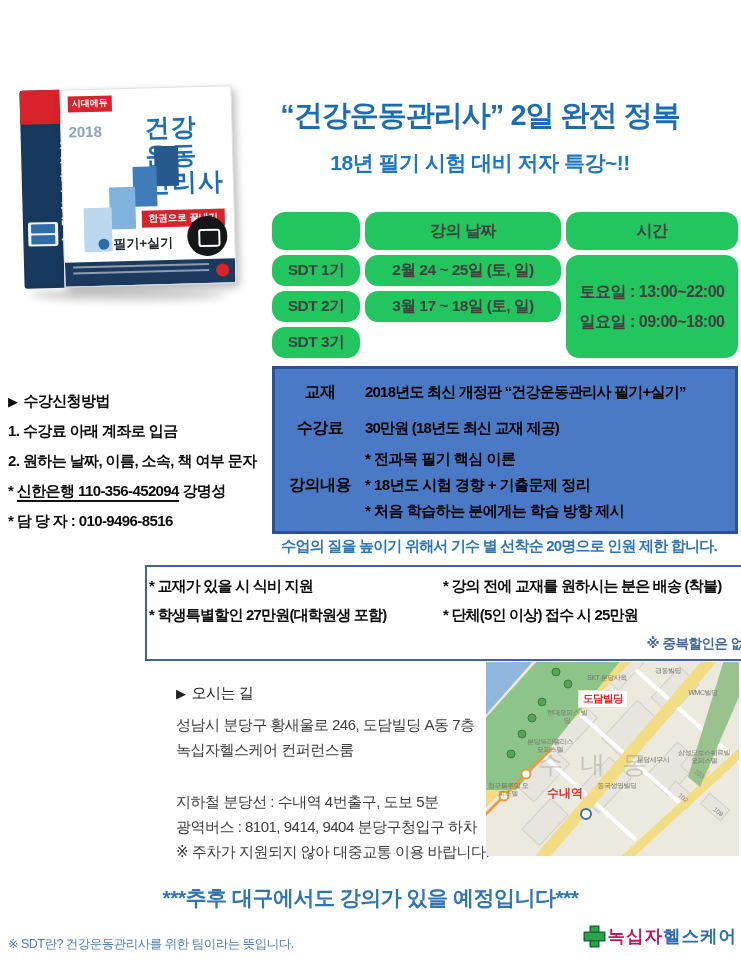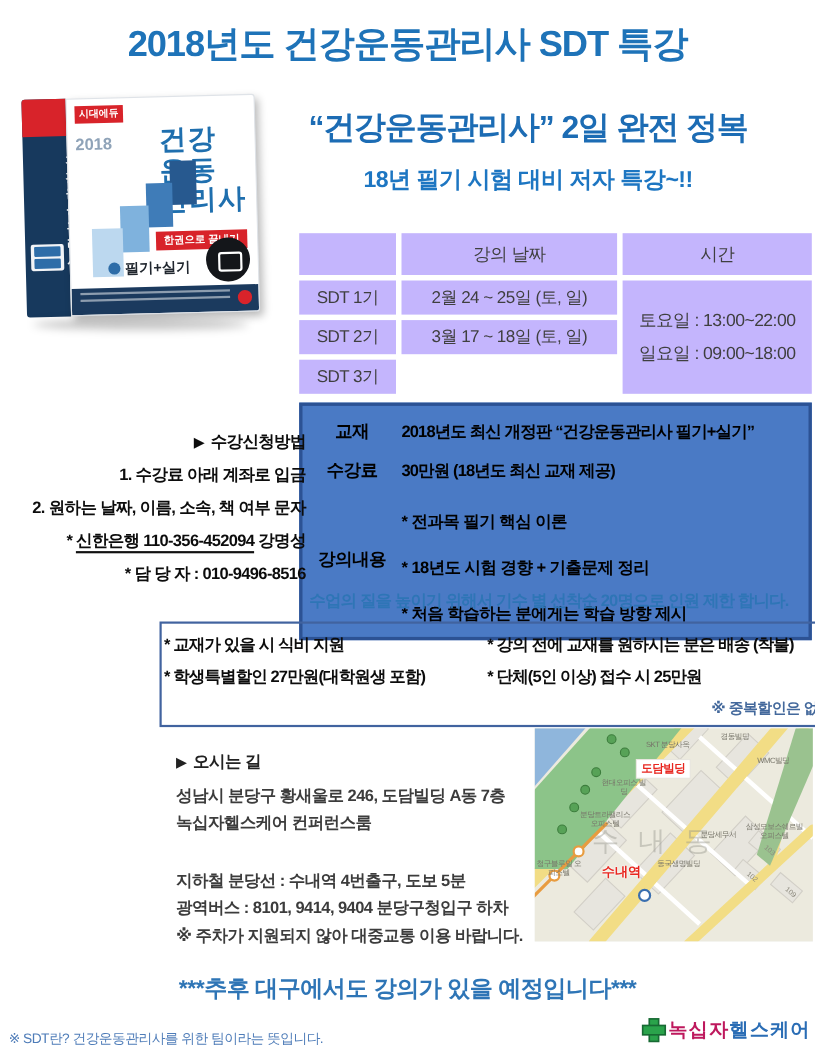--- a/index.html
+++ b/index.html
@@ -45,55 +45,55 @@
     border:2px solid #fff; border-radius:3px; }
   .cover-footer { position:absolute; left:0; right:0; bottom:0; height:24px; background:#1b3a5e; }
   .cover-footer i { display:block; height:2px; background:rgba(255,255,255,.5); margin:4px 26px 0 8px; }
   .cover-footer .logo-dot { position:absolute; right:6px; top:5px; width:13px; height:13px; border-radius:50%; background:#d8232a; }
   .book-shadow { position:absolute; left:8px; right:8px; bottom:2px; height:10px;
     background:rgba(0,0,0,.22); border-radius:50%; filter:blur(4px); }
 
   
   .schedule { position:absolute; left:272px; top:212px; width:466px; display:grid;
     grid-template-columns:88px 196px 1fr; grid-template-rows:38px 31px 31px 31px; gap:5px; }
-  .sc { background:#c4b5fd; display:flex; align-items:center; justify-content:center;
-    color:#3f3f3f; font-weight:400; font-size:15.5px; letter-spacing:-0.5px; }
+  .sc { background:#22c55e; display:flex; align-items:center; justify-content:center;
+    color:#3f3f3f; font-weight:700; font-size:15.5px; letter-spacing:-0.5px;border-radius:13px; }
   .sc-head { font-size:16px; }
   .sc-time { grid-column:3; grid-row:2/5; flex-direction:column; font-size:16px; line-height:30px; }
 
   
   .infobox { position:absolute; left:272px; top:366px; width:466px; background:#4a7ac5;
     border:3px solid #2c5294; padding:5px 0 7px; color:#000000; font-weight:bold; }
   .irow { display:flex; align-items:center; min-height:36px; }
   .irow-multi { align-items:center; }
   .ilabel { width:90px; flex:none; text-align:center; font-size:16px; letter-spacing:-0.5px; }
   .icontent { flex:1; font-size:15px; letter-spacing:-0.8px; white-space:nowrap; }
-  .icontent-lines div { font-size:15px; line-height:26px; letter-spacing:-0.5px; white-space:nowrap;margin-top:16px; }
+  .icontent-lines div { font-size:15px; line-height:26px; letter-spacing:-0.5px; white-space:nowrap; }
 
   .limit-notice { position:absolute; left:260px; top:537px; width:478px; text-align:center;
     color:#2e75b6; font-weight:bold; font-size:15px; letter-spacing:-0.8px; }
 
   
   .register { position:absolute; left:8px; top:392px; width:270px; color:#0c0c0c;
-    font-weight:bold; font-size:15px; letter-spacing:-0.6px;text-align:right; }
+    font-weight:bold; font-size:15px; letter-spacing:-0.6px; }
   .register div { margin-bottom:11px; white-space:nowrap; }
   .reg-underline { border-bottom:2px solid #111; padding-bottom:1px;margin-top:28px; }
   .arrow-glyph { font-size:13px; margin-right:6px; }
 
   
   .discount { position:absolute; left:145px; top:565px; width:645px; border:2px solid #41639f;
     padding:10px 2px 6px; }
   .drow { display:flex; font-weight:bold; font-size:15px; color:#0c0c0c;
     letter-spacing:-0.8px; margin-bottom:10px; white-space:nowrap; }
   .dleft { width:294px; flex:none; }
   .dnote { text-align:right; color:#44699c; font-size:13.5px; font-weight:bold; letter-spacing:-0.5px; }
 
   
-  .directions { position:absolute; left:160px; top:680px; width:312px; color:#3c3c3c;
-    font-size:15px; letter-spacing:-0.5px;font-weight:bold; }
+  .directions { position:absolute; left:176px; top:680px; width:312px; color:#3c3c3c;
+    font-size:15px; letter-spacing:-0.5px; }
   .directions .dir-title { margin-bottom:6px; color:#222; }
   .directions div { line-height:25px; white-space:nowrap; }
   .dir-gap { height:27px; }
 
   
   .map { position:absolute; left:486px; top:662px; width:253px; height:194px; background:#f1f1ec; overflow:hidden; }
   .map svg { position:absolute; left:0; top:0; }
   .mlabel { position:absolute; transform:translate(-50%,-50%); font-size:7px; line-height:8px;
     color:#77756a; text-align:center; letter-spacing:-0.5px; }
   .map-watermark { position:absolute; left:52px; top:86px; font-size:25px; color:rgba(148,148,138,.42);
@@ -117,21 +117,20 @@
   .gc-cross::after { content:""; position:absolute; left:1px; top:7px; width:19px; height:7px;
     background:#2aa34b; box-shadow:0 0 0 1.5px #176a33; }
   .gc-green { color:#be185d; font-weight:bold; font-size:17.5px; letter-spacing:1px; }
   .gc-blue { color:#2a6db5; font-weight:bold; font-size:17.5px; letter-spacing:1px; }
 </style>
 </head>
 <body>
 
 <div class="page">
 
-  <div class="main-title">2018년도 건강운동관리사 SDT 특강</div>
   <div class="sub-title">“건강운동관리사” 2일 완전 정복</div>
   <div class="tagline">18년 필기 시험 대비 저자 특강~!!</div>
 
   <div class="book">
     <div class="book-inner">
       <div class="spine">
         <div class="spine-badge"></div>
         <div class="spine-title">건강운동관리사</div>
         <div class="spine-band">
             <i></i>

